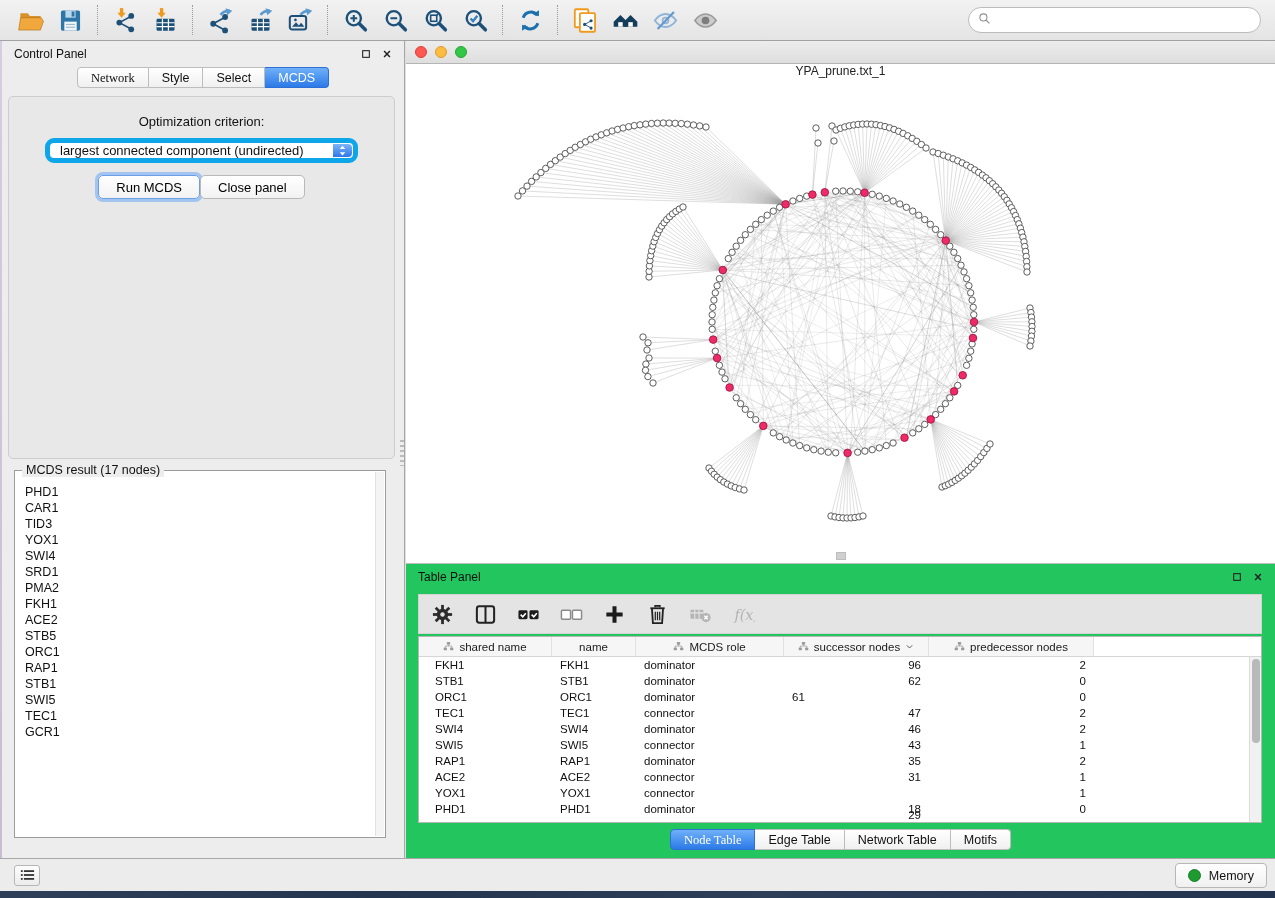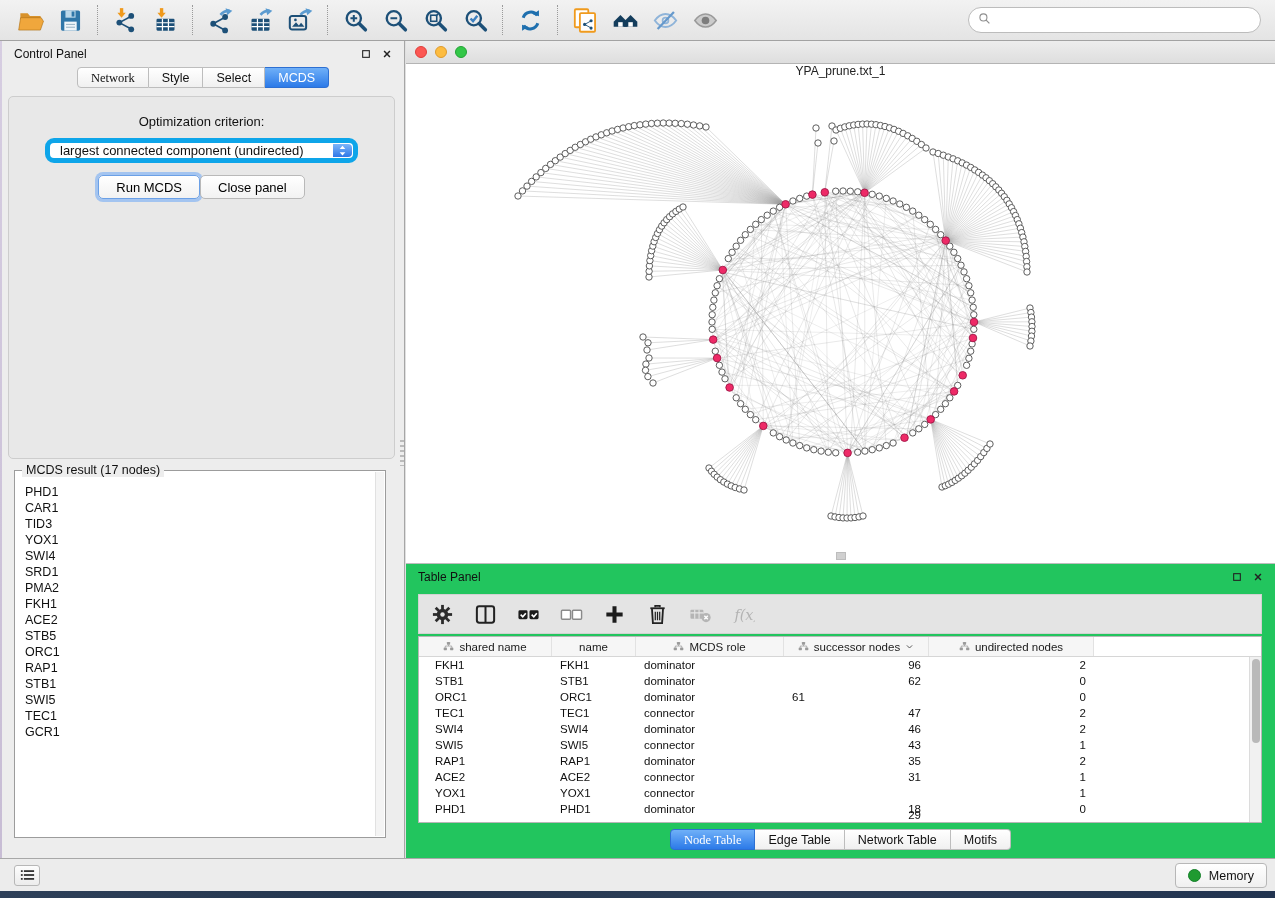--- a/index.html
+++ b/index.html
@@ -1203,21 +1203,21 @@
           <span style="display:flex">
             <svg viewBox="0 0 24 24" width="11" height="11">
               <g fill="#9a9a9a">
                 <rect x="8.5" y="2" width="7" height="6" rx="1"></rect>
                 <rect x="1.5" y="14" width="7" height="6" rx="1"></rect>
                 <rect x="15.5" y="14" width="7" height="6" rx="1"></rect>
               </g>
               <path d="M12 8v3M5 14v-3h14v3" fill="none" stroke="#9a9a9a" stroke-width="1.6"></path>
             </svg>
           </span>
-          <span>undirected nodes</span>
+          <span>predecessor nodes</span>
         </div>
         <div class="tp-hfill"></div>
       </div>
     <div id="tp-body">
         <div class="tp-row">
           <div class="tp-cell first" style="width: 133px; text-align: left;">FKH1</div>
           <div class="tp-cell" style="width: 84px; text-align: left;">FKH1</div>
           <div class="tp-cell" style="width: 148px; text-align: left;">dominator</div>
           <div class="tp-cell" style="width: 145px; text-align: right;">96</div>
           <div class="tp-cell" style="width: 165px; text-align: right;">2</div>

